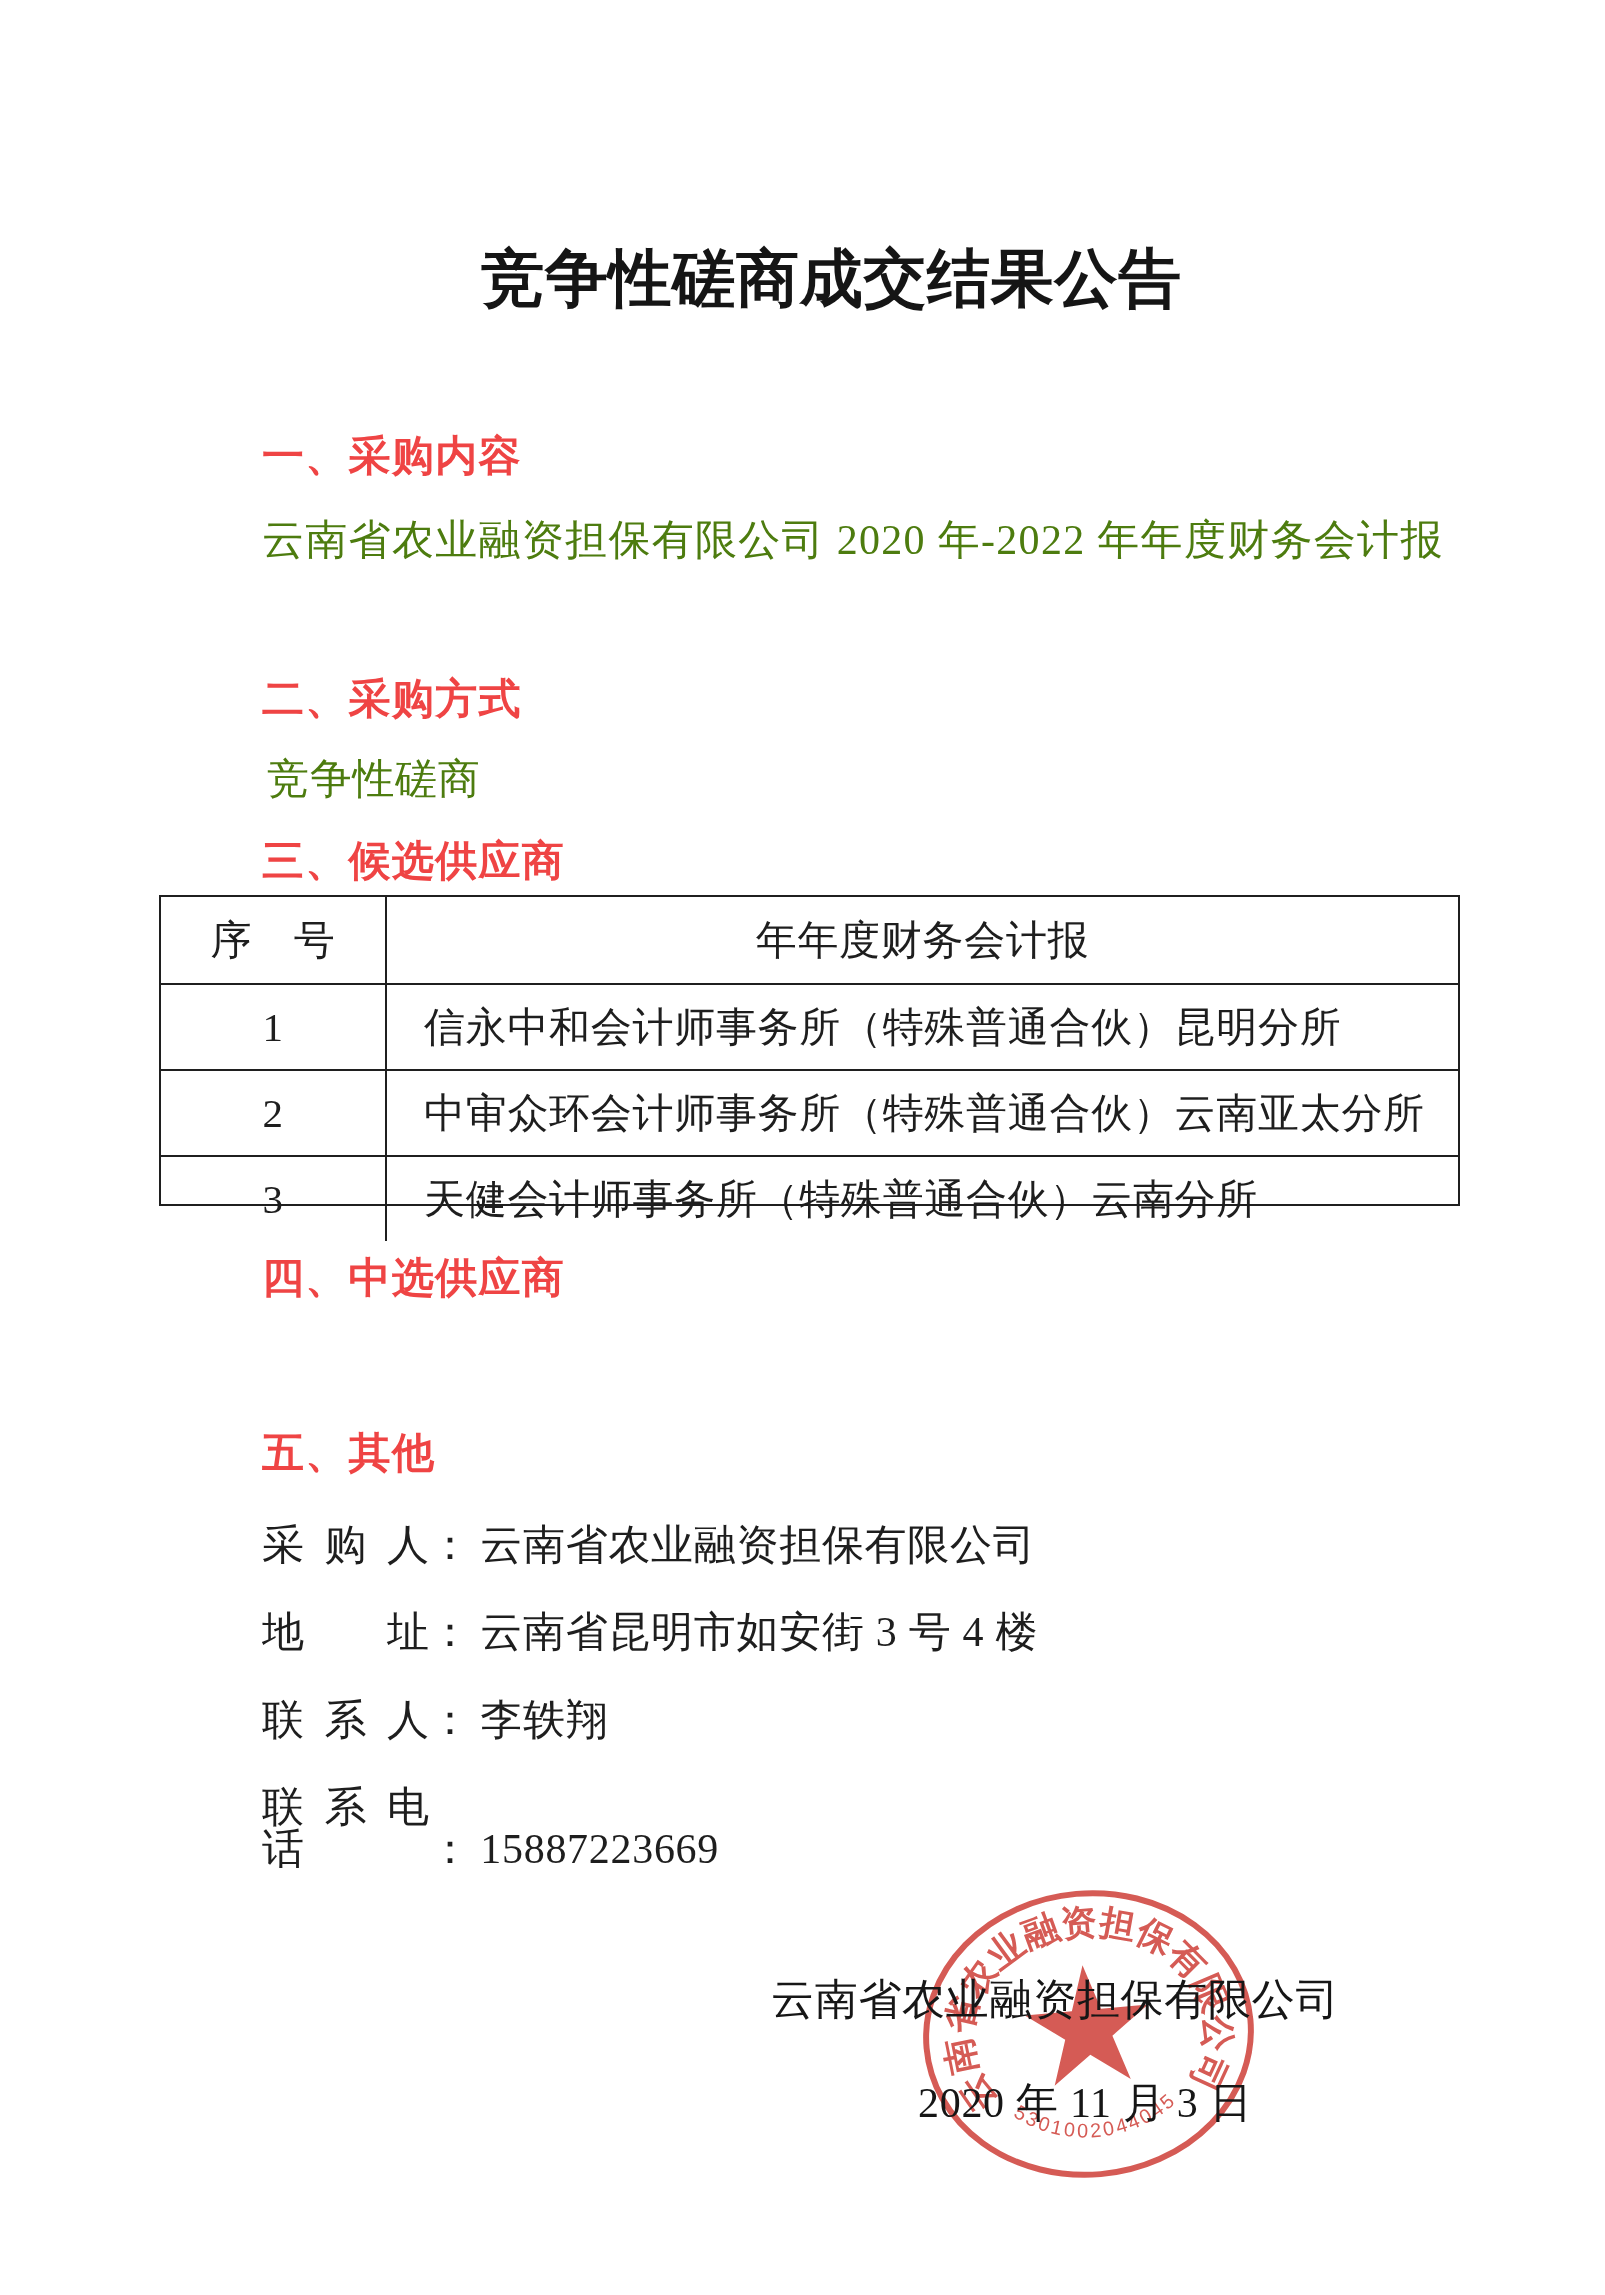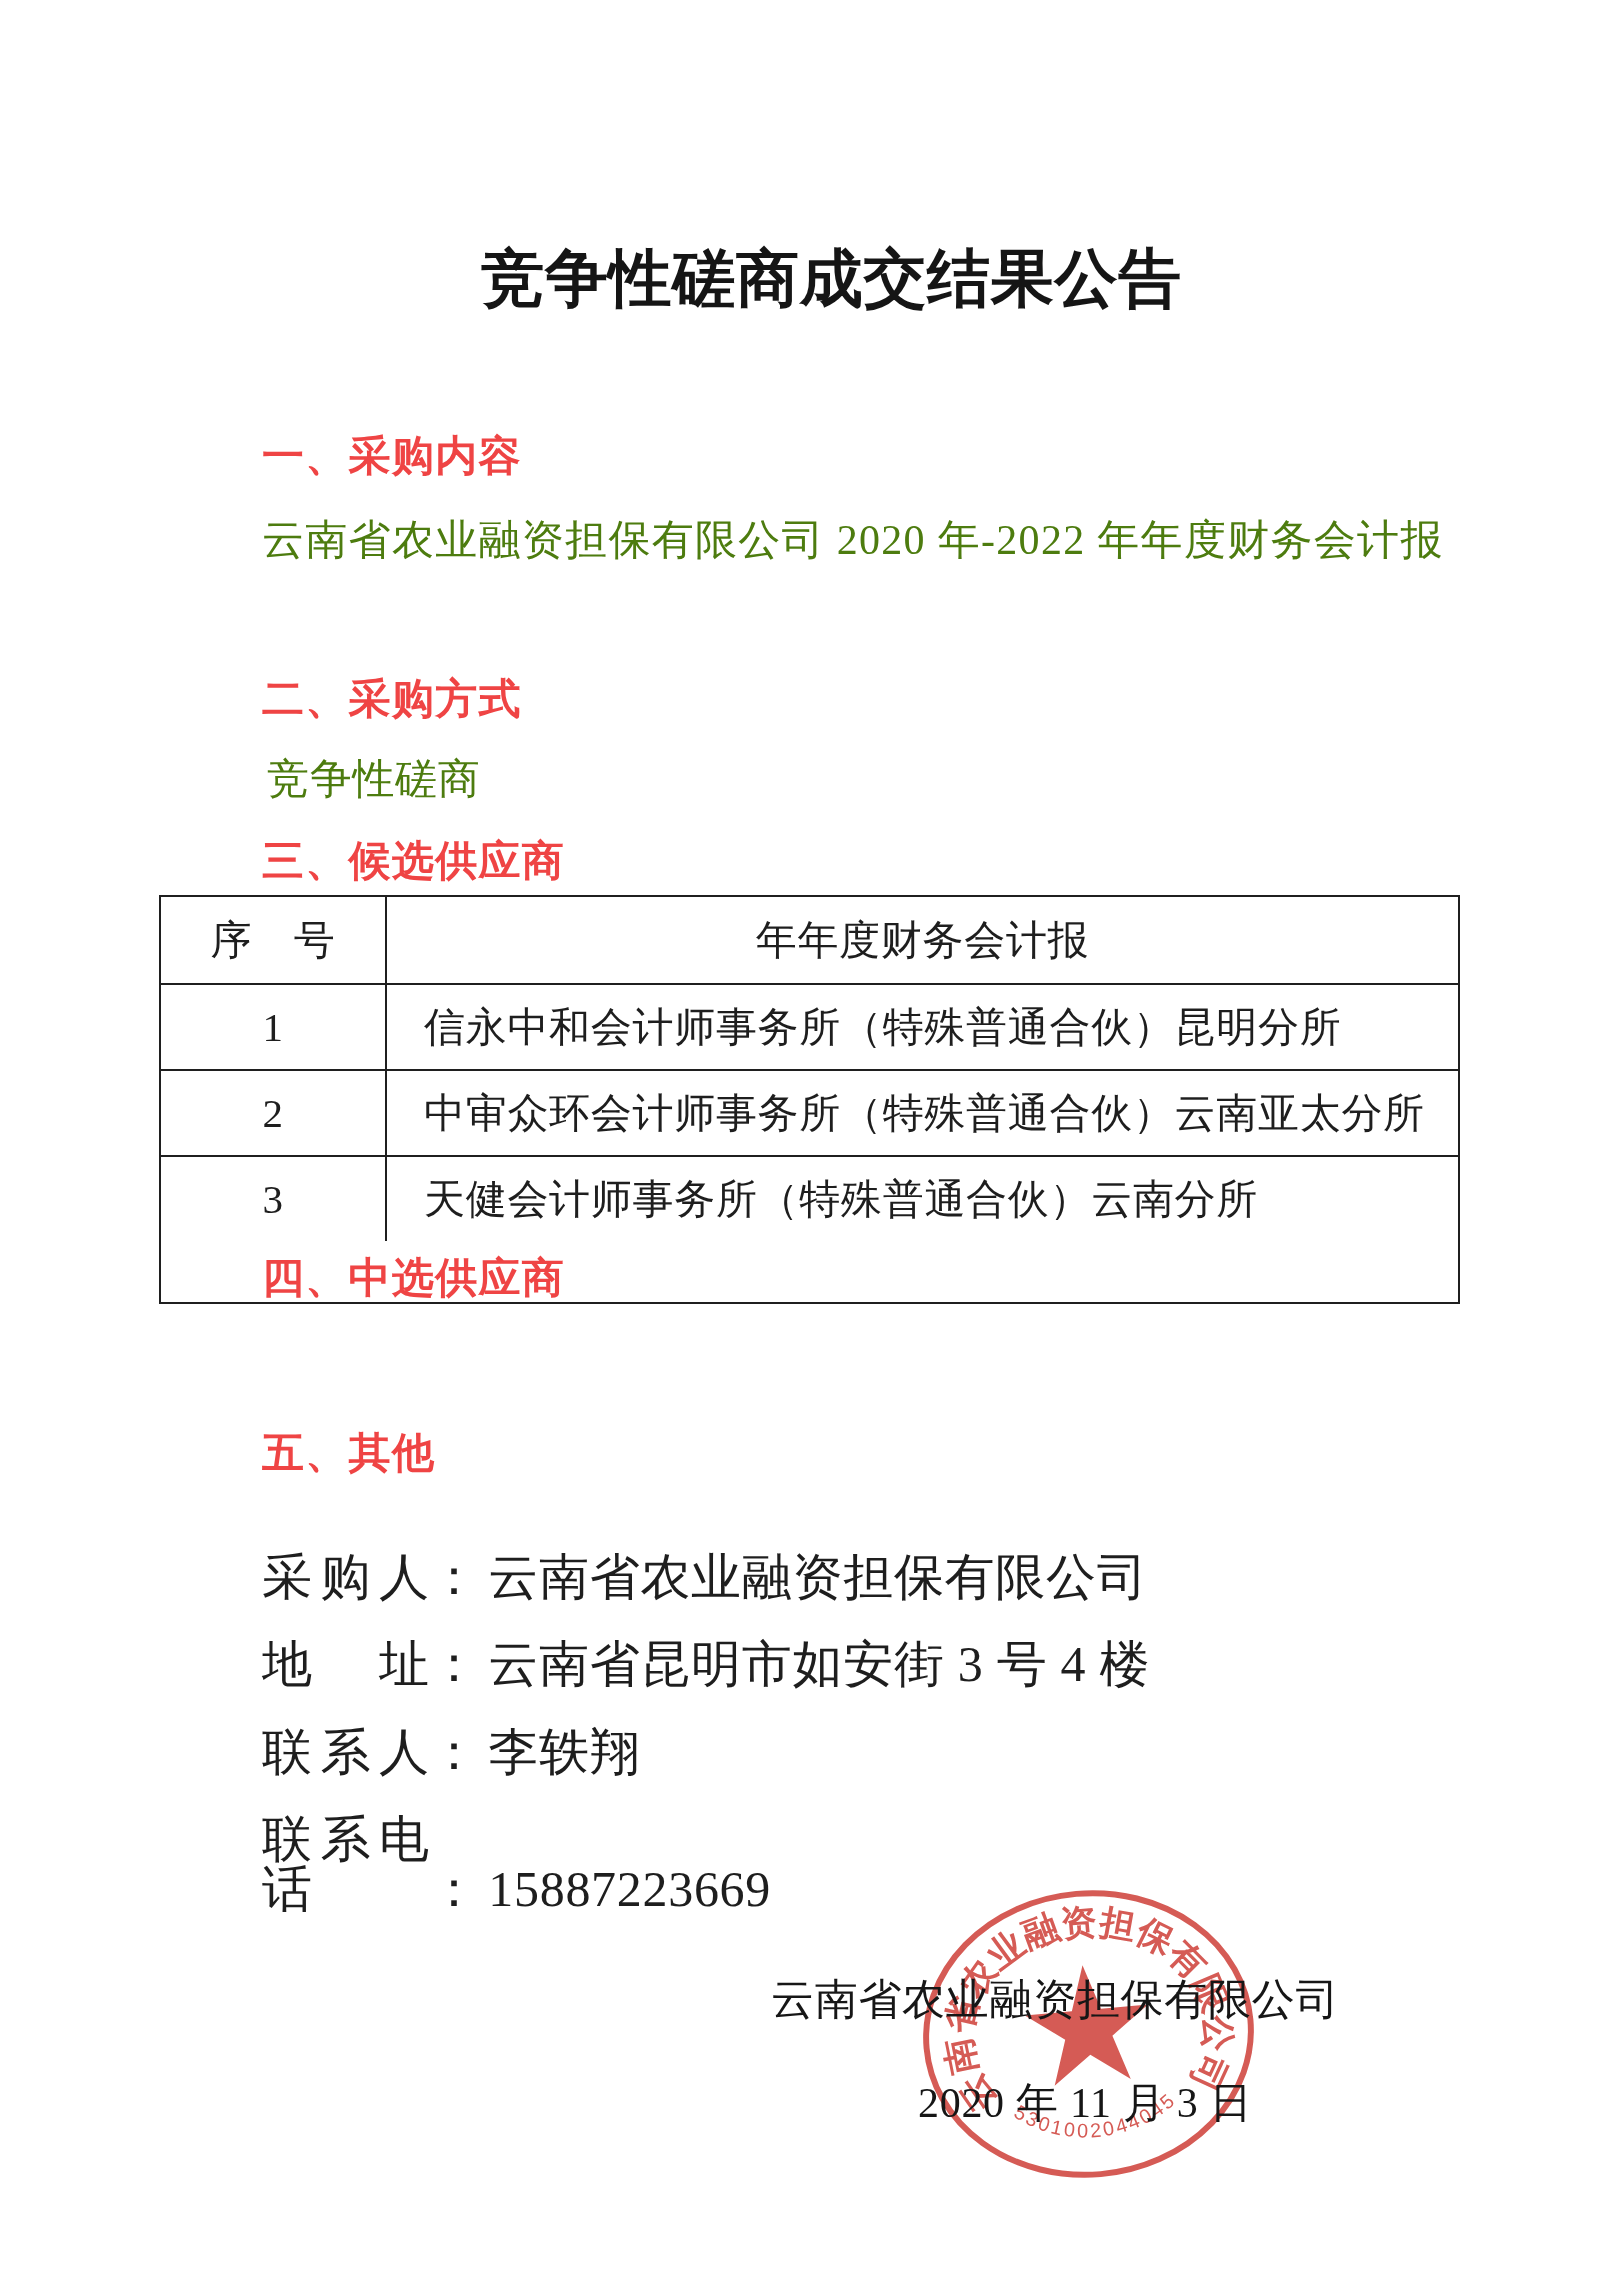--- a/index.html
+++ b/index.html
@@ -34,21 +34,21 @@
   }
   .b{
     position:absolute;
     font-family:"Liberation Serif", serif;
     font-size:42px;line-height:1;
     letter-spacing:0.7px;
     color:#4d7c0f;
   }
 
   .tbl{
-    position:absolute;left:159px;top:895px;width:1301px;height:409px;
+    position:absolute;left:159px;top:895px;width:1301px;height:311px;
     border:2.7px solid #1f1f1f;
     box-sizing:border-box;
     background:transparent;
   }
   .trow{
     display:flex;width:100%;height:86px;box-sizing:border-box;
   }
   .trow + .trow{border-top:2px solid #1f1f1f;}
   .tc1{
     width:226px;flex:0 0 226px;box-sizing:border-box;
@@ -56,21 +56,21 @@
     display:flex;align-items:center;justify-content:center;
     font-size:41px;letter-spacing:0.7px;
   }
   .tc2{
     flex:1;display:flex;align-items:center;
     font-size:41px;letter-spacing:0.7px;
     padding-left:37px;box-sizing:border-box;
   }
   .tc2.center{justify-content:center;padding-left:0;}
 
-  .field{position:absolute;left:262px;font-size:50px;line-height:1;margin-top:28px;}
+  .field{position:absolute;left:262px;font-size:42px;line-height:1;}
   .field .lbl{
     display:inline-block;width:167px;
     text-align:justify;text-align-last:justify;
     vertical-align:baseline;
   }
   .field .col{display:inline-block;}
   .field .val{display:inline-block;margin-left:9.3px;letter-spacing:0.7px;}
 
   .signature{
     position:absolute;left:771px;top:1978px;

